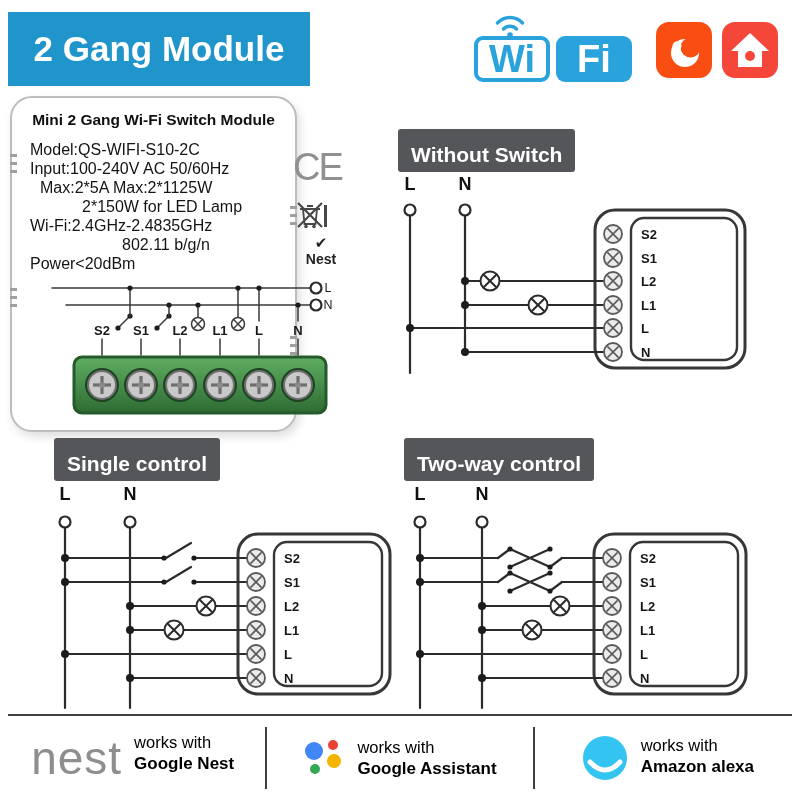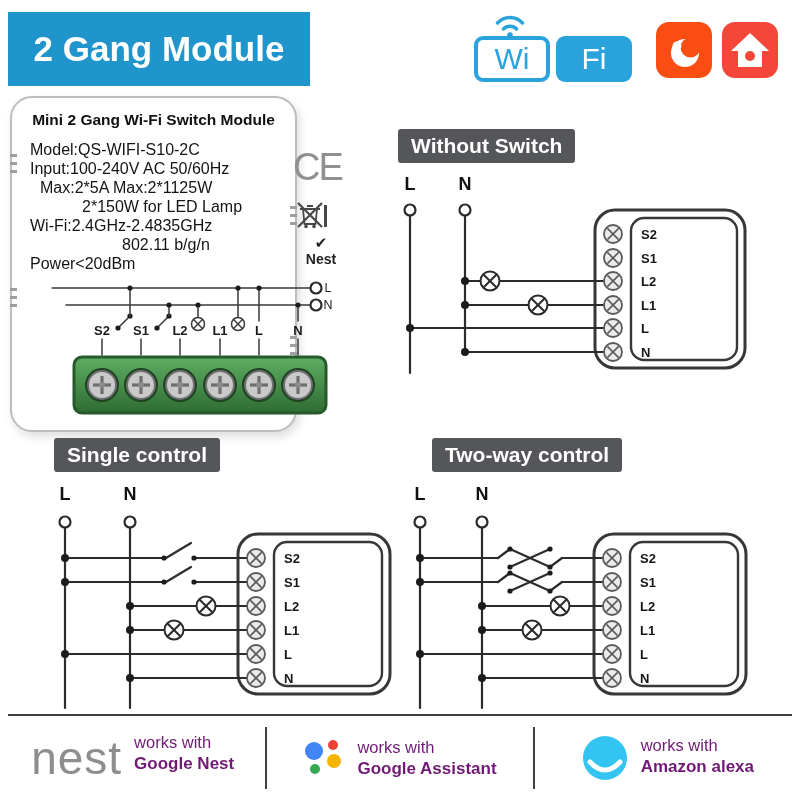--- a/index.html
+++ b/index.html
@@ -4,21 +4,21 @@
 <style>
   *{margin:0;padding:0;box-sizing:border-box}
   html,body{width:800px;height:800px;background:#ffffff;font-family:"Liberation Sans",sans-serif;position:relative;overflow:hidden}
 
   
   .banner{position:absolute;left:8px;top:12px;width:302px;height:74px;background:#2095cc;color:#fff;
           display:flex;align-items:center;justify-content:center;font-size:35px;font-weight:700}
   .wifi{position:absolute;left:474px;top:12px;width:172px;height:70px}
   .wifi-arc{position:absolute;left:16px;top:0}
   .wifi-box{position:absolute;top:24px;width:76px;height:46px;border-radius:9px;display:flex;align-items:center;justify-content:center;
-            font-size:30px;font-weight:400}
+            font-size:38px;font-weight:700}
   .wifi-wi{left:0;border:4px solid #2aa2dc;color:#2aa2dc;background:#fff}
   .wifi-fi{left:82px;background:#2aa2dc;color:#fff}
   .sq-logo{position:absolute;top:22px;width:56px;height:56px;border-radius:13px}
   .tuya{left:656px;background:#f94d12}
   .slife{left:722px;background:#f4473a}
 
   
   .module{position:absolute;left:10px;top:96px;width:287px;height:336px;background:#fff;border:2px solid #bdbdbd;
           border-radius:22px;box-shadow:3px 5px 10px rgba(0,0,0,.13)}
   .m-title{position:absolute;top:13px;left:0;right:0;text-align:center;font-size:15.5px;font-weight:700;color:#111}
@@ -30,42 +30,42 @@
   .m-bin{position:absolute;left:282px;top:100px}
   .m-rohs{position:absolute;left:286px;top:138px;width:46px;text-align:center;color:#222}
   .m-rohs .chk{font-size:15px;display:block;line-height:14px}
   .m-rohs .rh{font-size:14px;font-weight:700}
   .ear{position:absolute;width:7px;height:24px;background:repeating-linear-gradient(#9f9f9f 0 3px,transparent 3px 8px)}
   .e1{left:-2px;top:56px}.e2{left:-2px;top:190px}.e3{right:-2px;top:108px}.e4{right:-2px;top:238px}
   .face-svg{position:absolute;left:10px;top:180px}
   .green-svg{position:absolute;left:60px;top:256px}
 
   
-  .badge{position:absolute;background:#55565a;color:#fff;font-weight:700;font-size:21px;padding:5px 13px 5px;border-radius:3px}
+  .badge{position:absolute;background:#55565a;color:#fff;font-weight:700;font-size:21px;padding:14px 13px 5px;border-radius:3px}
   #badge-ws{left:398px;top:129px}
   #badge-sc{left:54px;top:438px}
-  #badge-tw{left:432px;top:438px}
+  #badge-tw{left:404px;top:438px}
 
   
   .dg{position:absolute}
   .wire{fill:none;stroke:#2b2b2b;stroke-width:2.2;stroke-linecap:round}
   .mod-outer{fill:#fff;stroke:#373737;stroke-width:3}
   .mod-inner{fill:#fff;stroke:#373737;stroke-width:2.4}
   .term{font-size:13px;font-weight:600;fill:#161616}
   .lnlabel{font-size:18px;font-weight:700;fill:#111;text-anchor:middle}
   .fs-line{fill:none;stroke:#3a3a3a;stroke-width:1.5;stroke-linecap:round}
   .fsl{font-size:12.5px;fill:#222;text-anchor:middle}
   .fterm{font-size:13px;font-weight:600;fill:#1a1a1a;text-anchor:middle}
 
   
   .footer-divider{position:absolute;left:8px;right:8px;top:714px;height:2px;background:#3f3f3f}
   .footer{position:absolute;left:0;right:0;top:720px;height:76px;display:flex;align-items:center}
   .f-col{flex:1;display:flex;align-items:flex-start;justify-content:center;gap:12px}
   .f-sep{width:2px;height:62px;background:#3f3f3f}
-  .f-text{font-size:16.5px;color:#701a75;line-height:22px}
+  .f-text{font-size:16.5px;color:#000000;line-height:22px}
   .f-name{font-weight:700;font-size:17px}
   .nest-logo{font-size:46px;color:#8e8e90;letter-spacing:1px}
 </style>
 </head>
 <body>
 
 <svg width="0" height="0" style="position:absolute">
   <defs>
     <g id="screw">
       <circle r="9" fill="#ebebeb" stroke="#5a5a5a" stroke-width="1.8"></circle>

